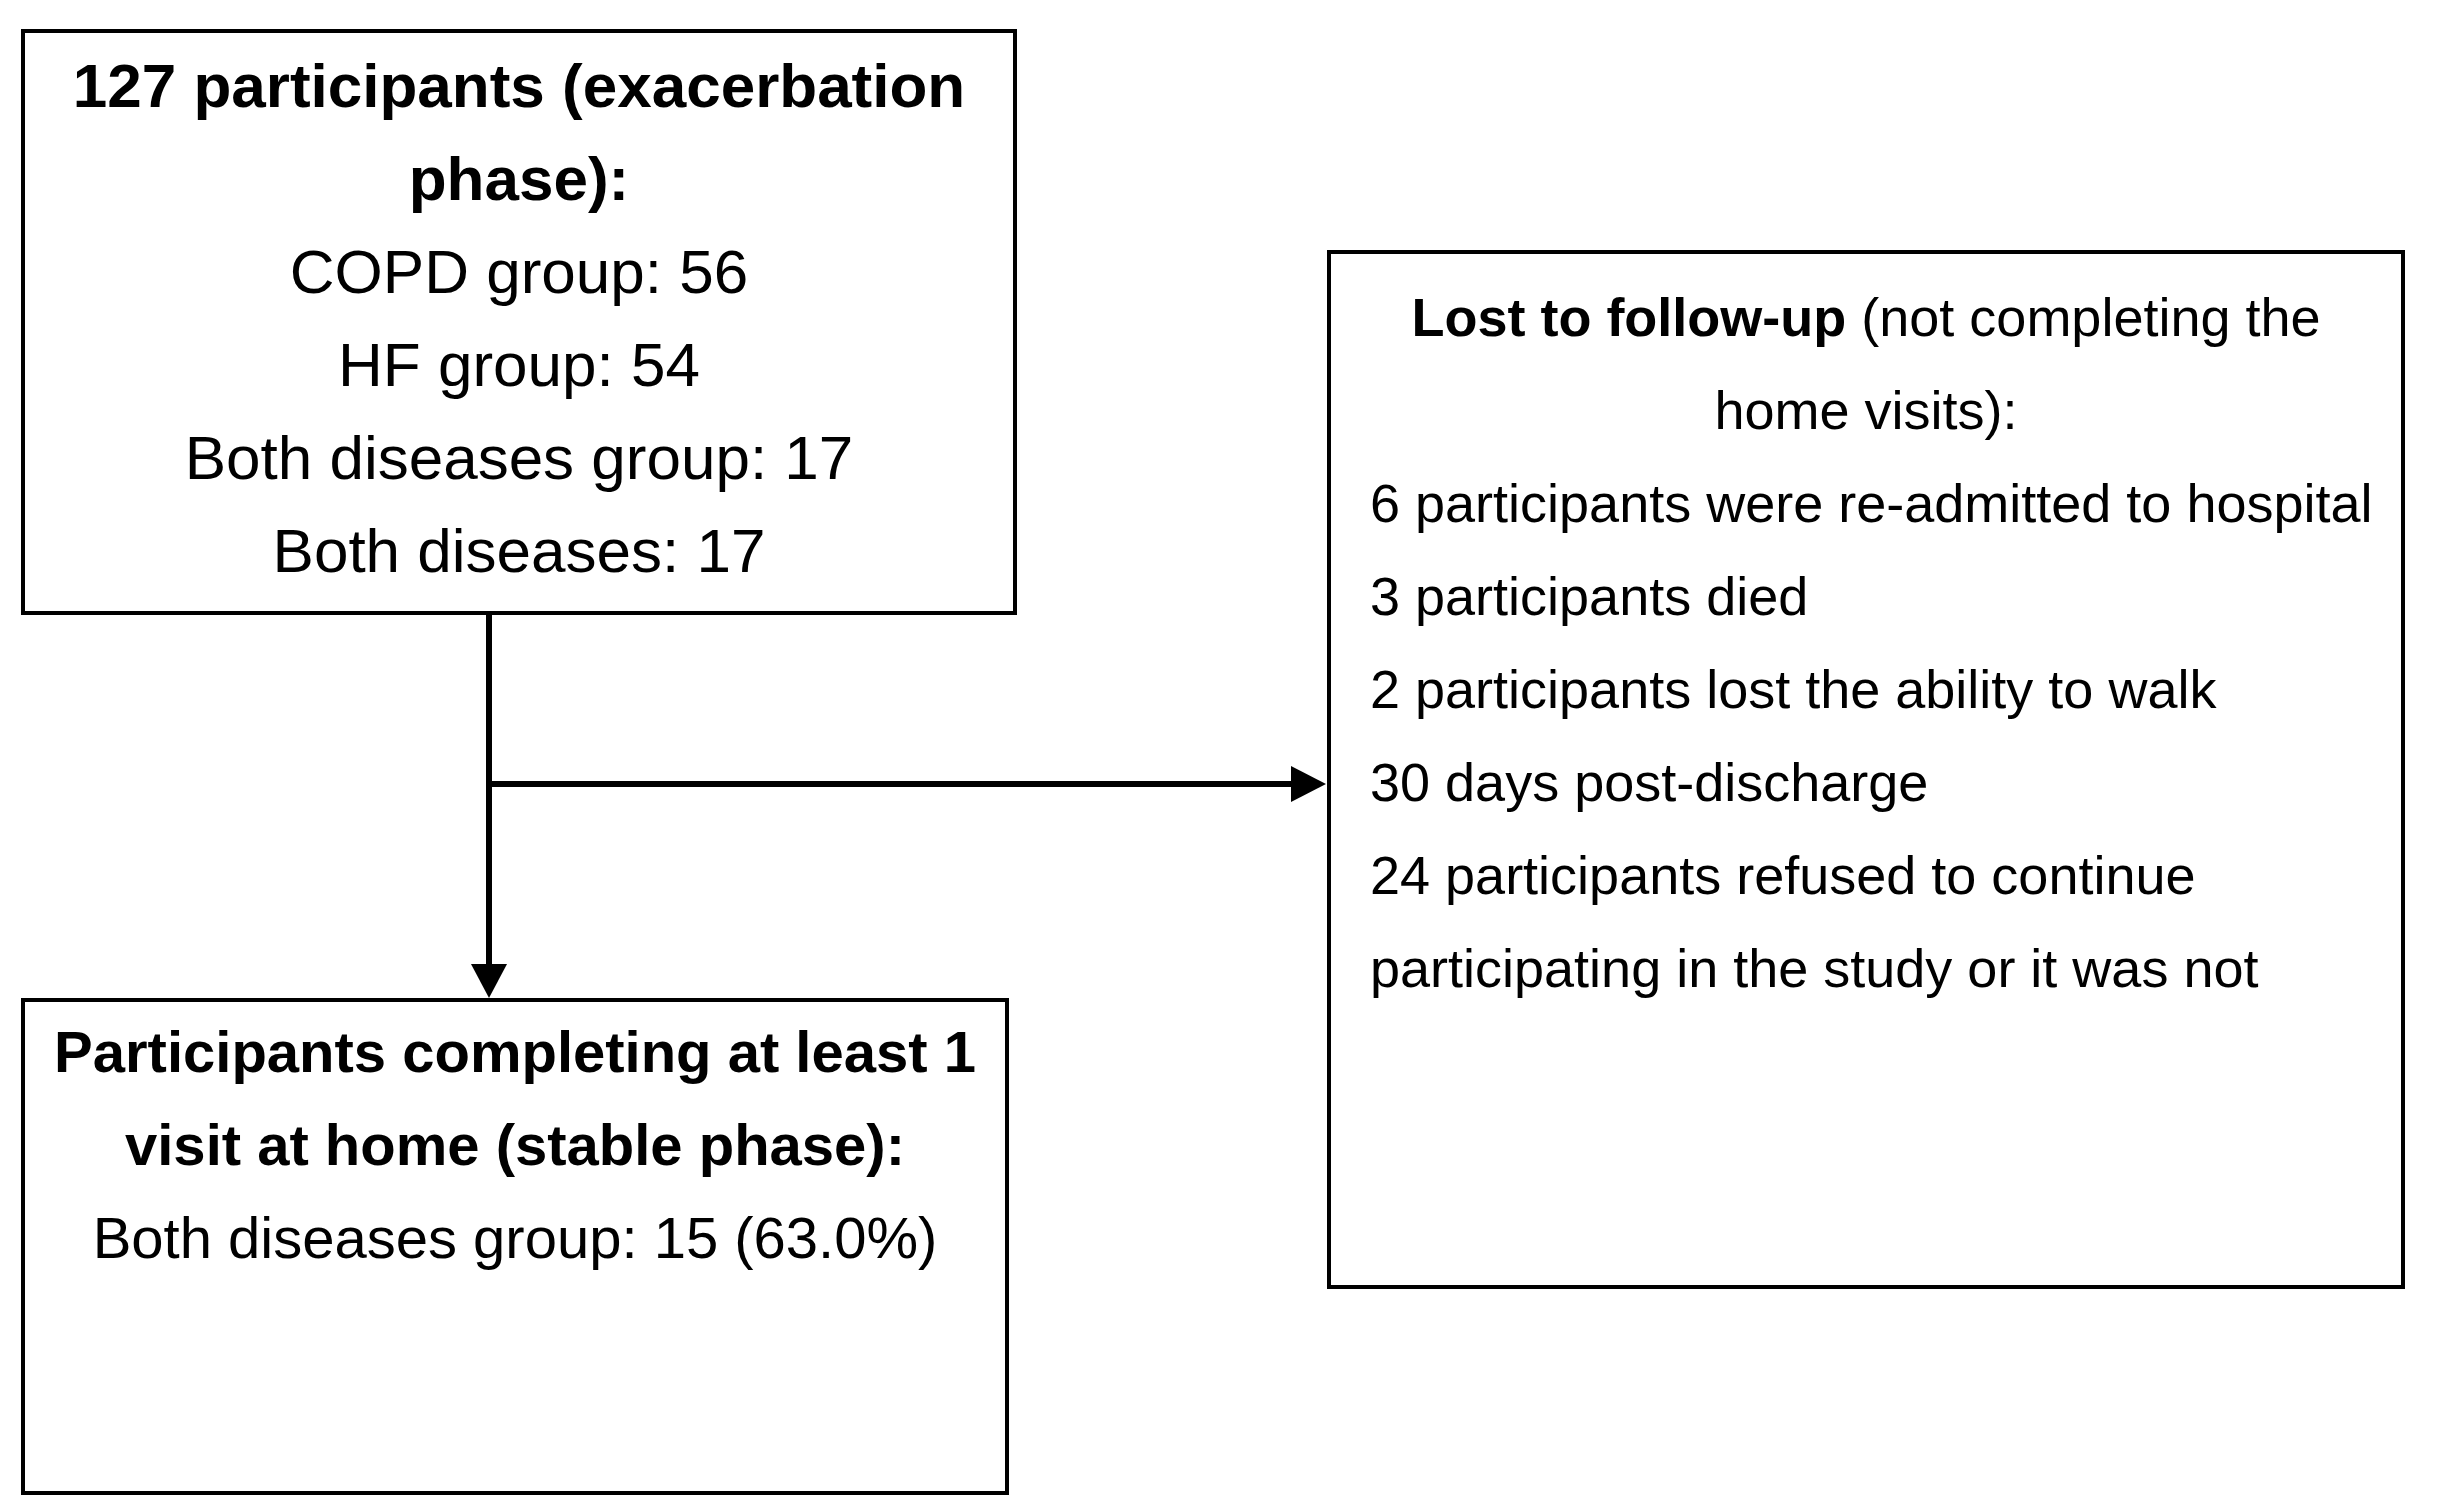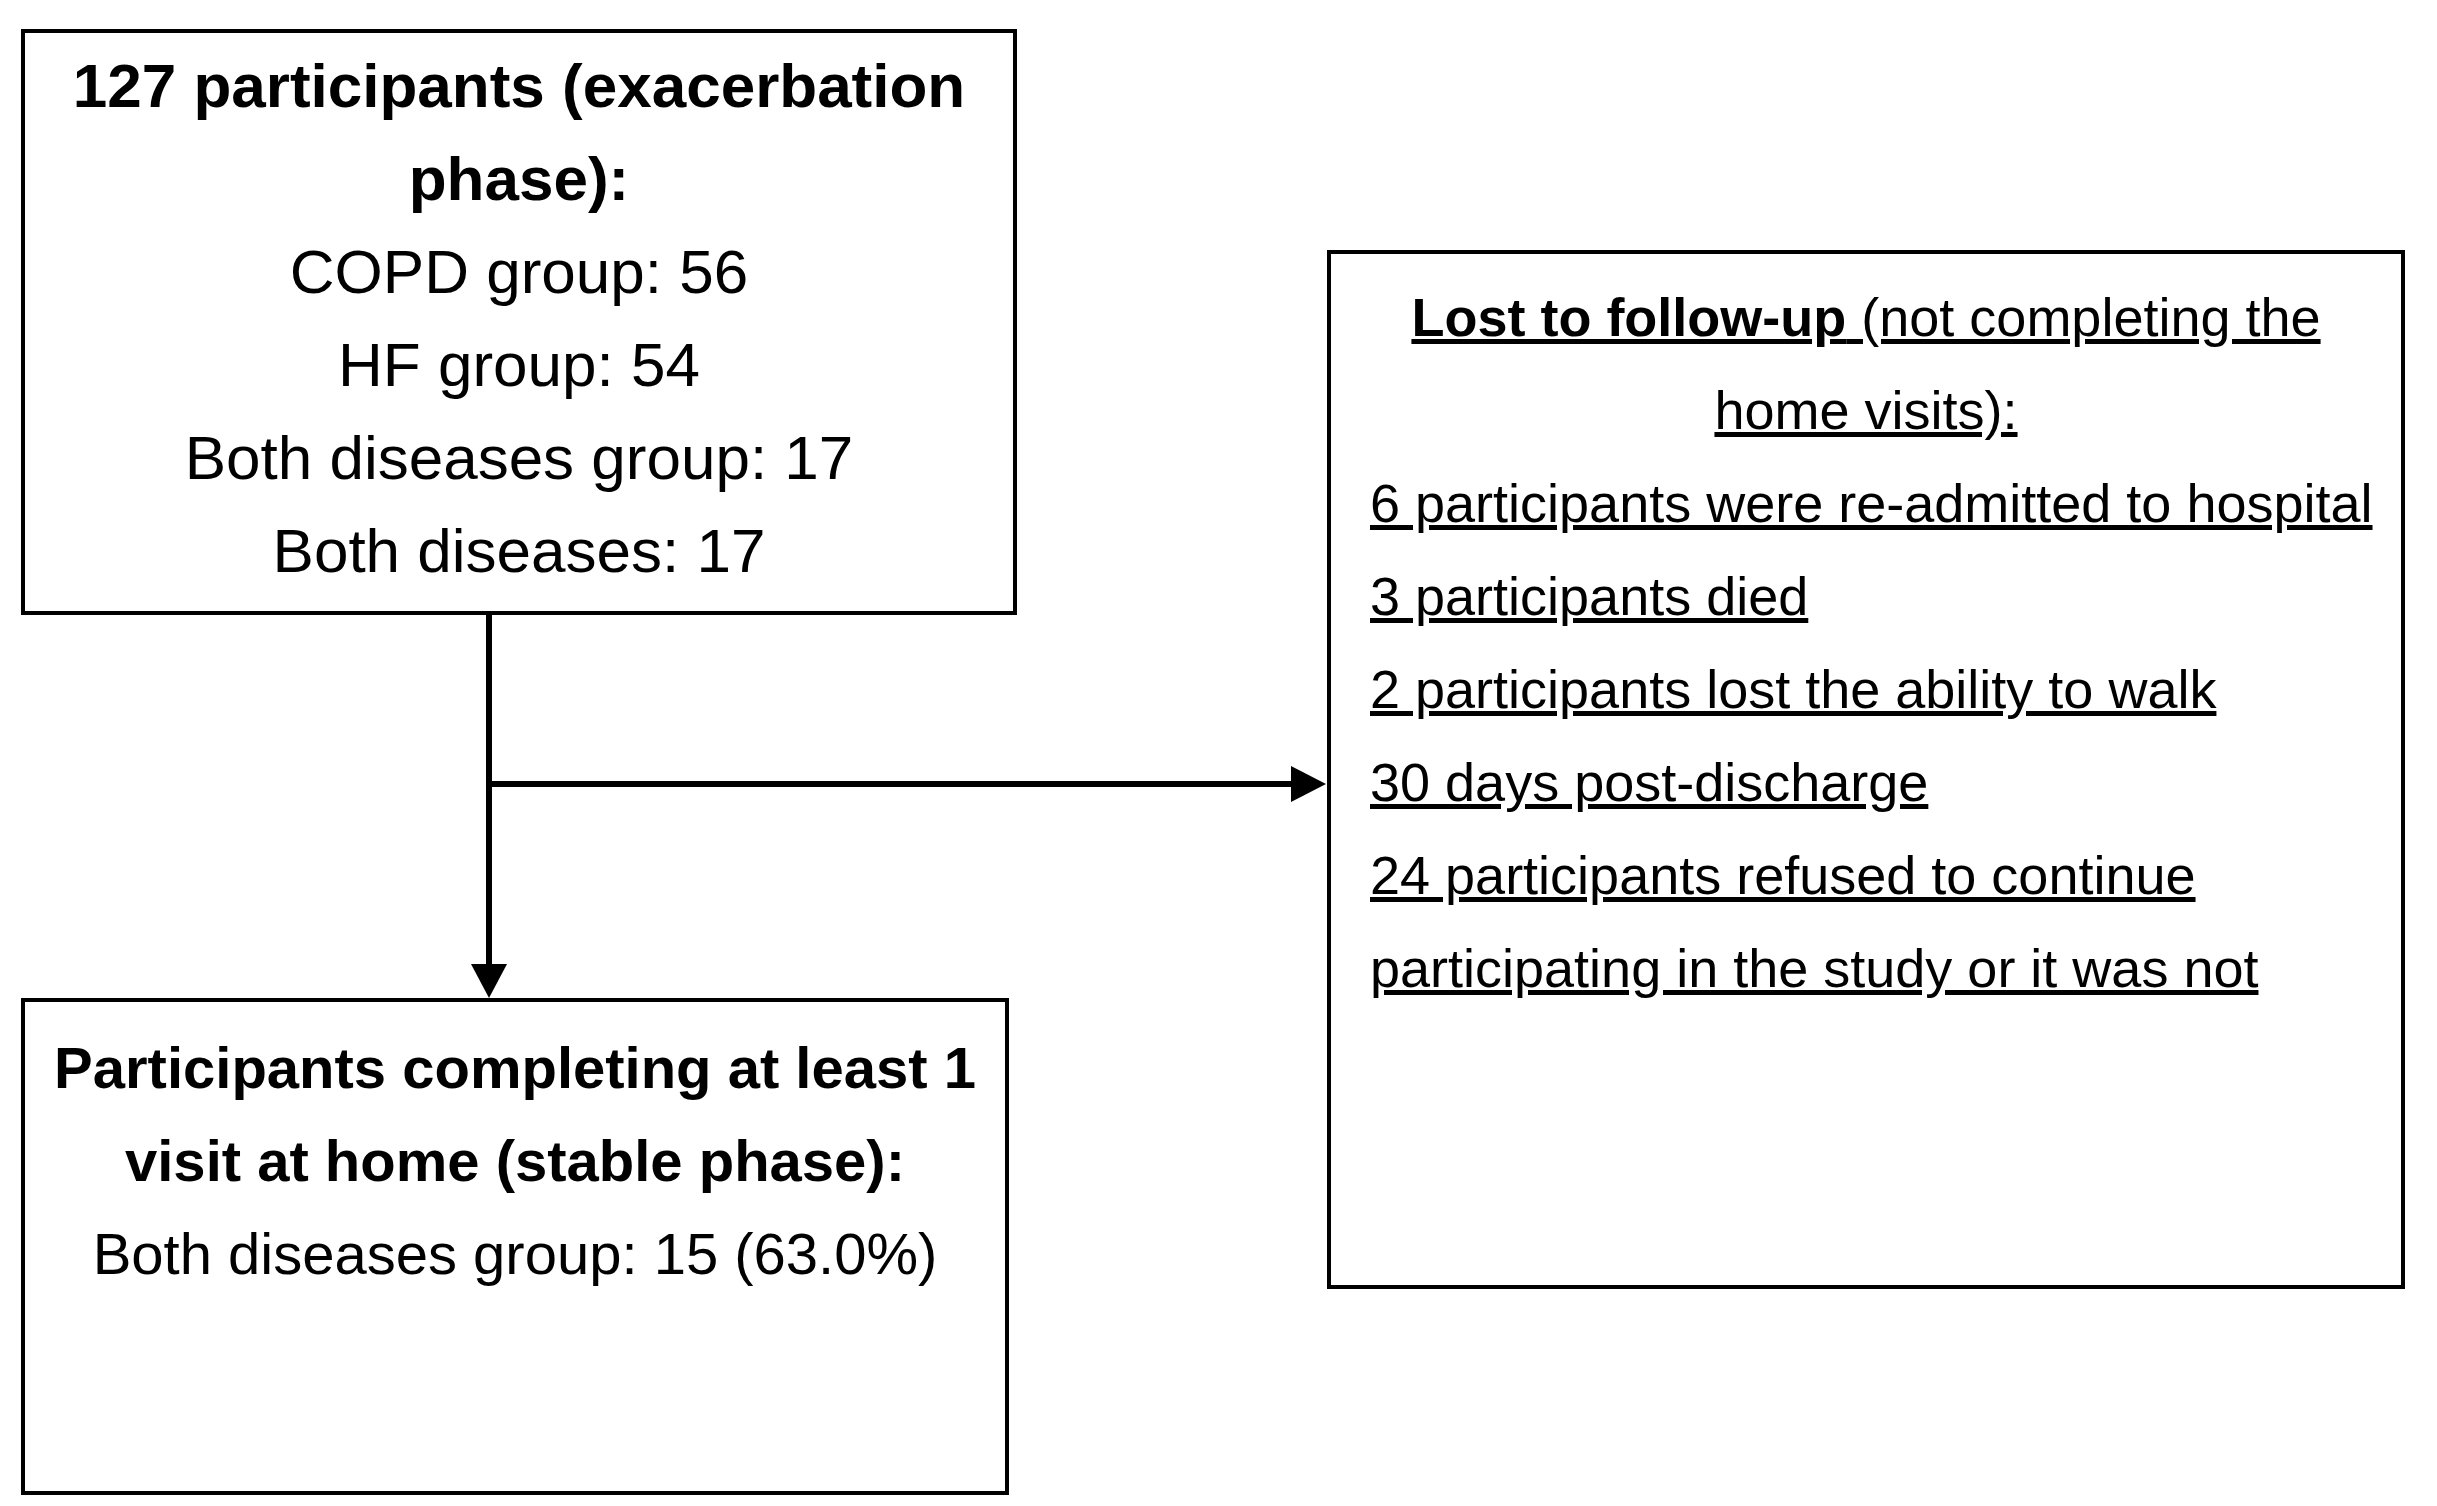--- a/index.html
+++ b/index.html
@@ -20,29 +20,28 @@
   }
   .box-enroll {
     left: 21px; top: 29px;
     width: 996px; height: 586px;
     padding-top: 5.5px;
     font-size: 62px;
   }
   .box-completed {
     left: 21px; top: 998px;
     width: 988px; height: 497px;
-    padding-top: 19px;
+    padding-top: 3px;
     font-size: 58px;
   }
   .box-lost {
     left: 1327px; top: 250px;
     width: 1078px; height: 1039px;
     padding-top: 16.6px;
     font-size: 54px;
-    text-decoration: underline;
   }
   .line {
     line-height: 93px;
     white-space: nowrap;
   }
   .center { text-align: center; }
   .bold { font-weight: bold; }
   .box-lost .entry { padding-left: 39px; text-align: left; }
   
   .arrow-piece { position: absolute; }

